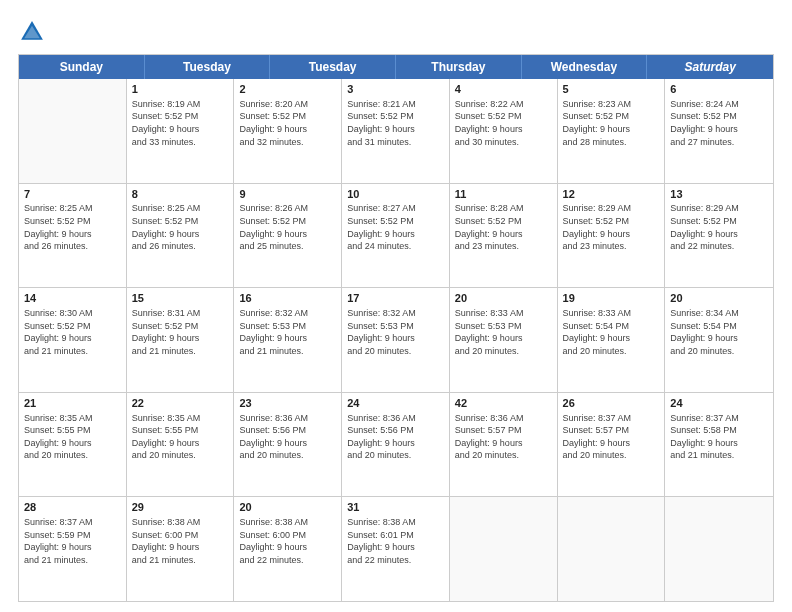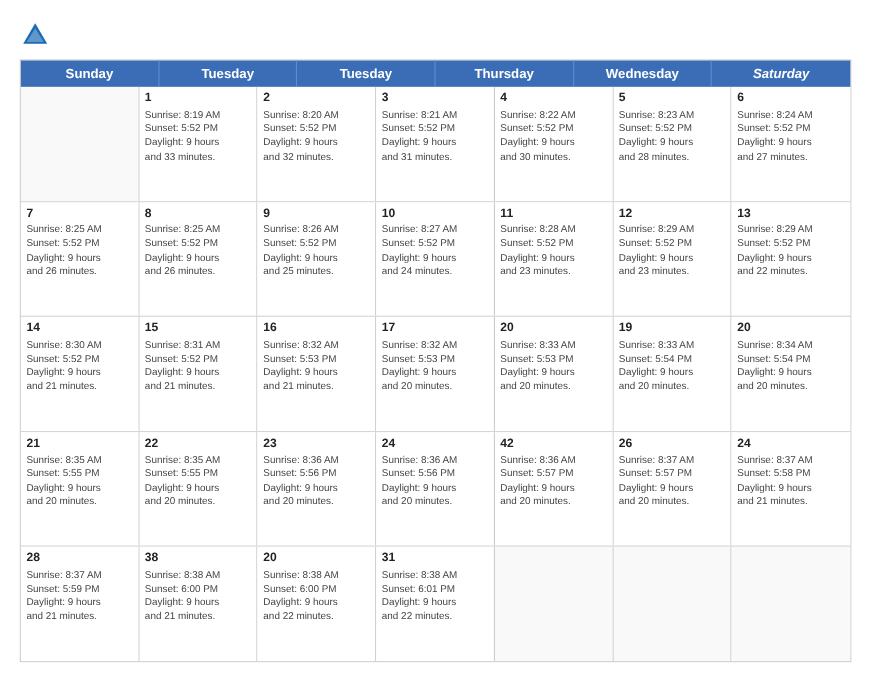--- a/index.html
+++ b/index.html
@@ -257,21 +257,21 @@
             <span class="cell-day">24</span>
             <div class="cell-info">Sunrise: 8:37 AM<br>Sunset: 5:58 PM<br>Daylight: 9 hours<br>and 21 minutes.</div>
           </div>
         </div>
         <div class="cal-row">
           <div class="cal-cell">
             <span class="cell-day">28</span>
             <div class="cell-info">Sunrise: 8:37 AM<br>Sunset: 5:59 PM<br>Daylight: 9 hours<br>and 21 minutes.</div>
           </div>
           <div class="cal-cell">
-            <span class="cell-day">38</span>
+            <span class="cell-day">29</span>
             <div class="cell-info">Sunrise: 8:38 AM<br>Sunset: 6:00 PM<br>Daylight: 9 hours<br>and 21 minutes.</div>
           </div>
           <div class="cal-cell">
             <span class="cell-day">20</span>
             <div class="cell-info">Sunrise: 8:38 AM<br>Sunset: 6:00 PM<br>Daylight: 9 hours<br>and 22 minutes.</div>
           </div>
           <div class="cal-cell">
             <span class="cell-day">31</span>
             <div class="cell-info">Sunrise: 8:38 AM<br>Sunset: 6:01 PM<br>Daylight: 9 hours<br>and 22 minutes.</div>
           </div>

